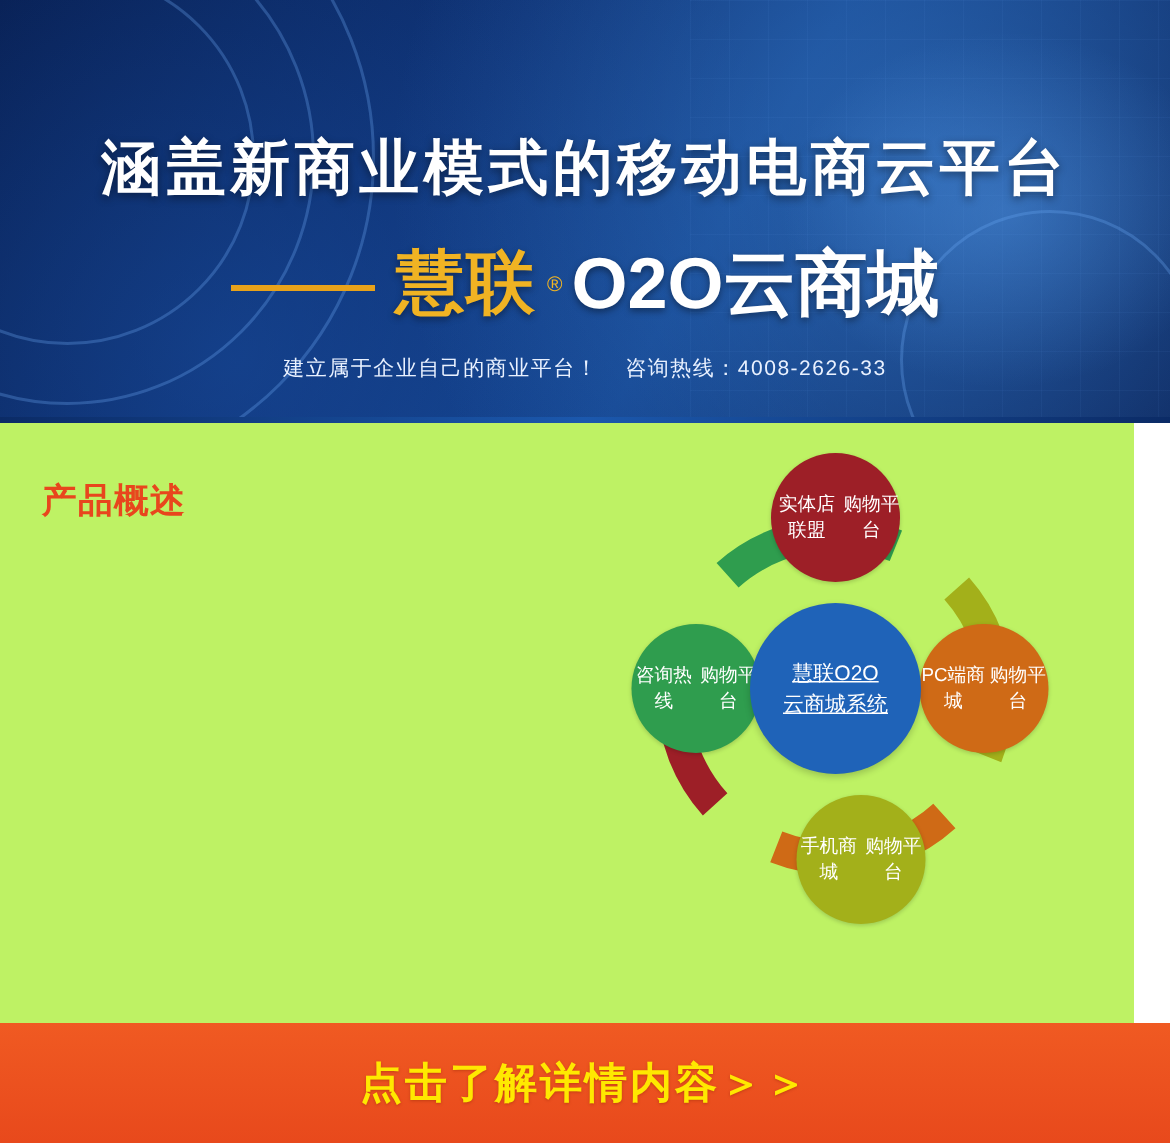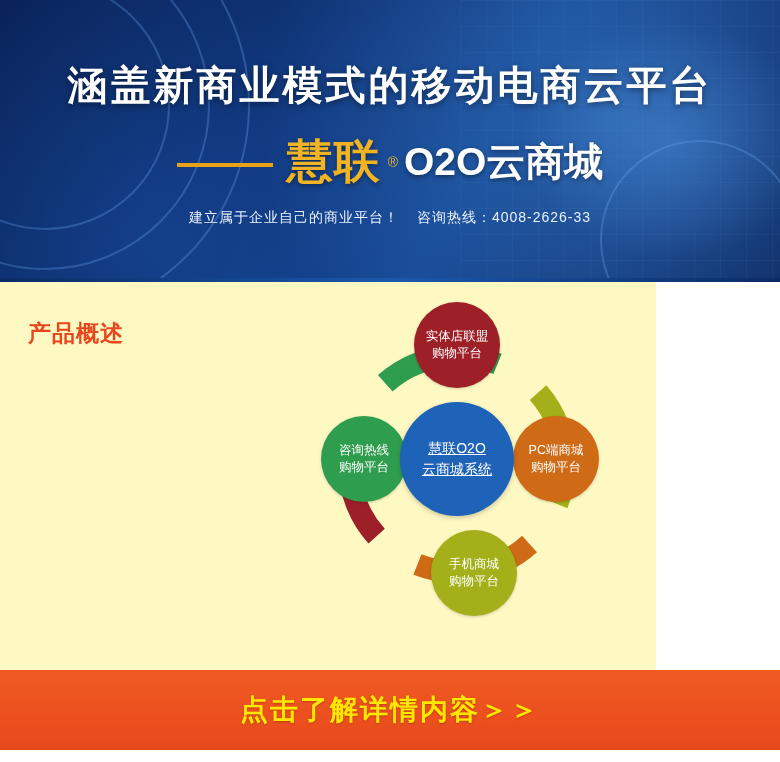--- a/index.html
+++ b/index.html
@@ -57,21 +57,21 @@
   }
   .hero .bottomline {
     position: absolute; left: 0; bottom: 0; width: 780px; height: 4px;
     background: linear-gradient(90deg,#0b2b66,#1b58ad,#0b2b66);
   }
 
   .hero-inner {
     position: relative;
     z-index: 3;
     text-align: center;
-    padding-top: 58px;
+    padding-top: 84px;
   }
   .hero-title {
     color: #ffffff;
     font-size: 40px;
     font-weight: bold;
     letter-spacing: 3px;
     text-shadow: 0 2px 6px rgba(0,0,0,0.45);
   }
   .brand-row {
     margin-top: 18px;
@@ -95,42 +95,42 @@
     text-shadow: 0 2px 5px rgba(0,0,0,0.4);
   }
   .brand-reg {
     color: #f0b323;
     font-size: 14px;
     vertical-align: super;
     margin-left: 1px;
   }
   .brand-en {
     color: #ffffff;
-    font-size: 39px;
+    font-size: 48px;
     font-weight: bold;
     letter-spacing: 0px;
     text-shadow: 0 2px 5px rgba(0,0,0,0.4);
   }
   .hero-sub {
     margin-top: 16px;
     display: flex;
     align-items: center;
     justify-content: center;
     gap: 18px;
     color: #e9f1ff;
     font-size: 14px;
     letter-spacing: 1px;
   }
 
   
   .content {
     position: relative;
-    width: 656px;
+    width: 756px;
     height: 400px;
-    background: #fef9c3;
+    background: #bef264;
     padding: 36px 28px 0 28px;
   }
   .section-title {
     color: #e8461d;
     font-size: 23px;
     font-weight: bold;
     letter-spacing: 1px;
     margin-bottom: 22px;
   }
   .overview-text {
@@ -158,21 +158,21 @@
   .ring svg { display: block; }
 
   .node {
     position: absolute;
     width: 86px; height: 86px;
     border-radius: 50%;
     color: #ffffff;
     font-size: 12.5px;
     line-height: 17px;
     display: flex;
-    flex-direction: column;
+    flex-direction: row;
     align-items: center;
     justify-content: center;
     text-align: center;
     box-shadow: 0 1px 3px rgba(0,0,0,0.18);
   }
   .node-top    { left: 122px; top: -2px;  background: #9d1f27; }
   .node-right  { left: 221px; top: 112px; background: #cf6a16; }
   .node-bottom { left: 139px; top: 226px; background: #a3b01a; }
   .node-left   { left: 29px;  top: 112px; background: #2f9d4e; }
 
@@ -190,21 +190,21 @@
     align-items: center;
     justify-content: center;
     text-align: center;
     box-shadow: 0 2px 5px rgba(0,0,0,0.2);
     text-decoration: underline;
   }
 
   
   .cta {
     position: absolute;
-    left: 0; bottom: 12px;
+    left: 0; bottom: 0;
     width: 780px;
     height: 80px;
     background: linear-gradient(180deg,#f05a22 0%, #e8491c 100%);
     display: flex;
     align-items: center;
     justify-content: center;
   }
   .cta-text {
     color: #ffe800;
     font-size: 28px;

